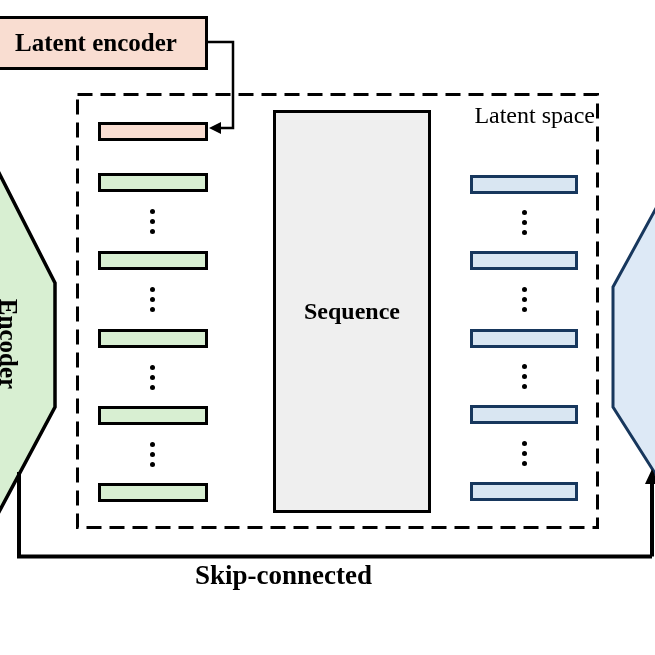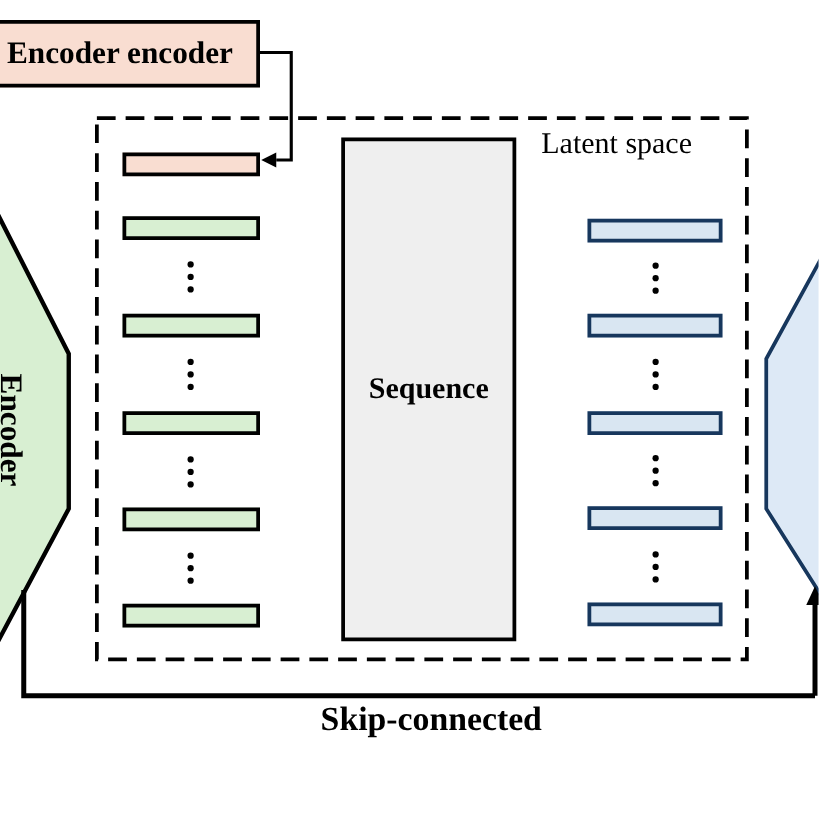--- a/index.html
+++ b/index.html
@@ -18,31 +18,31 @@
   .bar.blue{background:var(--token-blue-fill);border-color:var(--token-blue-border);}
   .vdot{position:absolute;width:5px;height:5px;border-radius:50%;background:#000;}
   .energy-box{
     position:absolute;left:-16px;top:16px;width:224px;height:54px;
     box-sizing:border-box;border:3px solid #000;background:var(--energy-pink-fill);
     display:flex;align-items:center;justify-content:center;
     font-weight:bold;font-size:25px;white-space:nowrap;
   }
   .latent-label{
     position:absolute;left:433px;top:102px;width:162px;
-    text-align:left;font-size:24px;white-space:nowrap;
+    text-align:right;font-size:24px;white-space:nowrap;
   }
   .seq-box{
-    position:absolute;left:273px;top:110px;width:140px;height:403px;
+    position:absolute;left:273px;top:110px;width:158px;height:403px;
     box-sizing:border-box;border:3px solid #000;background:var(--sequence-box-fill);
     display:flex;flex-direction:row;align-items:center;justify-content:center;
     font-weight:bold;font-size:24px;line-height:33px;text-align:center;
   }
   .skip-label{
     position:absolute;left:195px;top:560px;width:300px;
-    text-align:center;font-weight:bold;font-size:27px;white-space:nowrap;
+    font-weight:bold;font-size:27px;white-space:nowrap;
   }
   .rot-label{
     position:absolute;font-weight:bold;font-size:25px;white-space:nowrap;
   }
   .encoder-label{left:8px;top:344px;transform:translate(-50%,-50%) rotate(90deg);}
 </style>
 </head>
 <body>
 
 <div id="canvas">
@@ -56,21 +56,21 @@
     <polygon points="613,287 613,407 710,560 940,560 940,128 700,128" fill="var(--decoder-blue-fill)" stroke="var(--token-blue-border)" stroke-width="3"></polygon>
 
     <path d="M207,42 H233 V128 H221" fill="none" stroke="#000" stroke-width="2.5"></path>
     <polygon points="209,128 221,122 221,134" fill="#000"></polygon>
 
     <path d="M19,472 V556.5 M17,556.5 H652 M652,556.5 V482" fill="none" stroke="#000" stroke-width="4"></path>
     <polygon points="652,469 645,484 659,484" fill="#000"></polygon>
   </svg>
 
   <div class="energy-box">
-    <span>Encoder encoder</span>
+    <span>Latent encoder</span>
   </div>
 
   <div class="latent-label">Latent space</div>
 
   <div class="seq-box">
     <div>Sequence</div>
   </div>
 
   <div class="rot-label encoder-label">Encoder</div>
 

